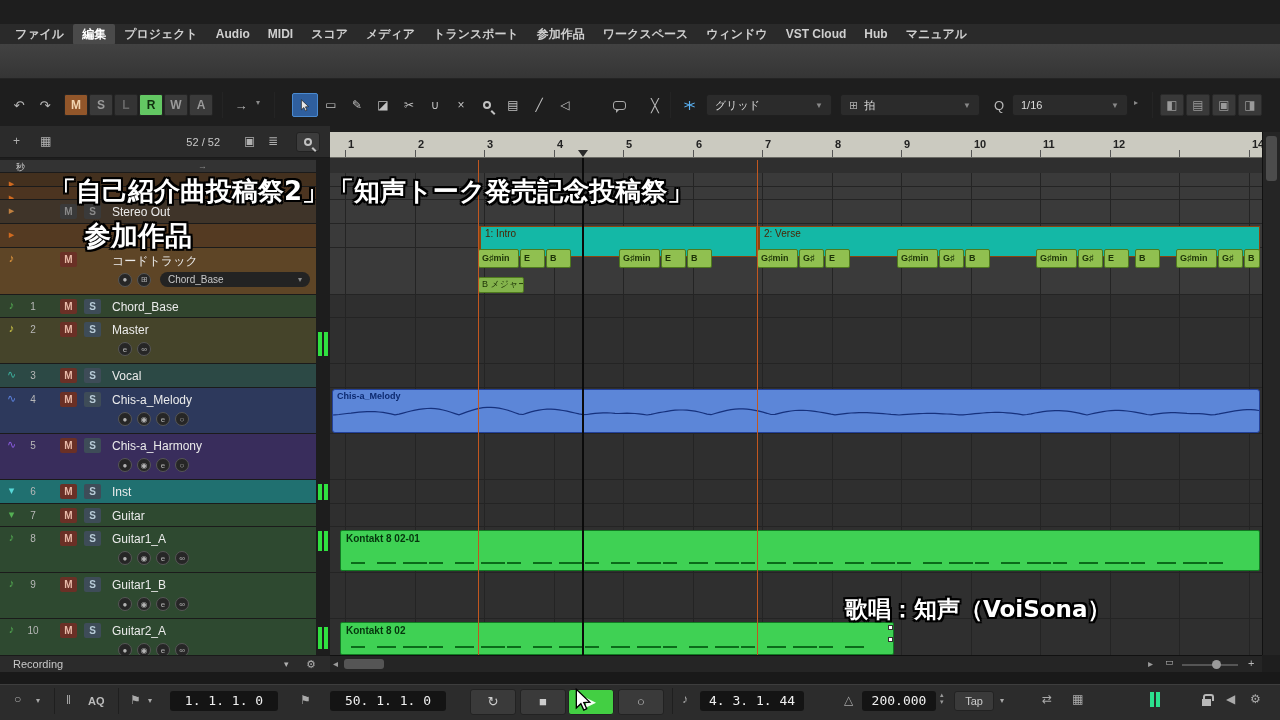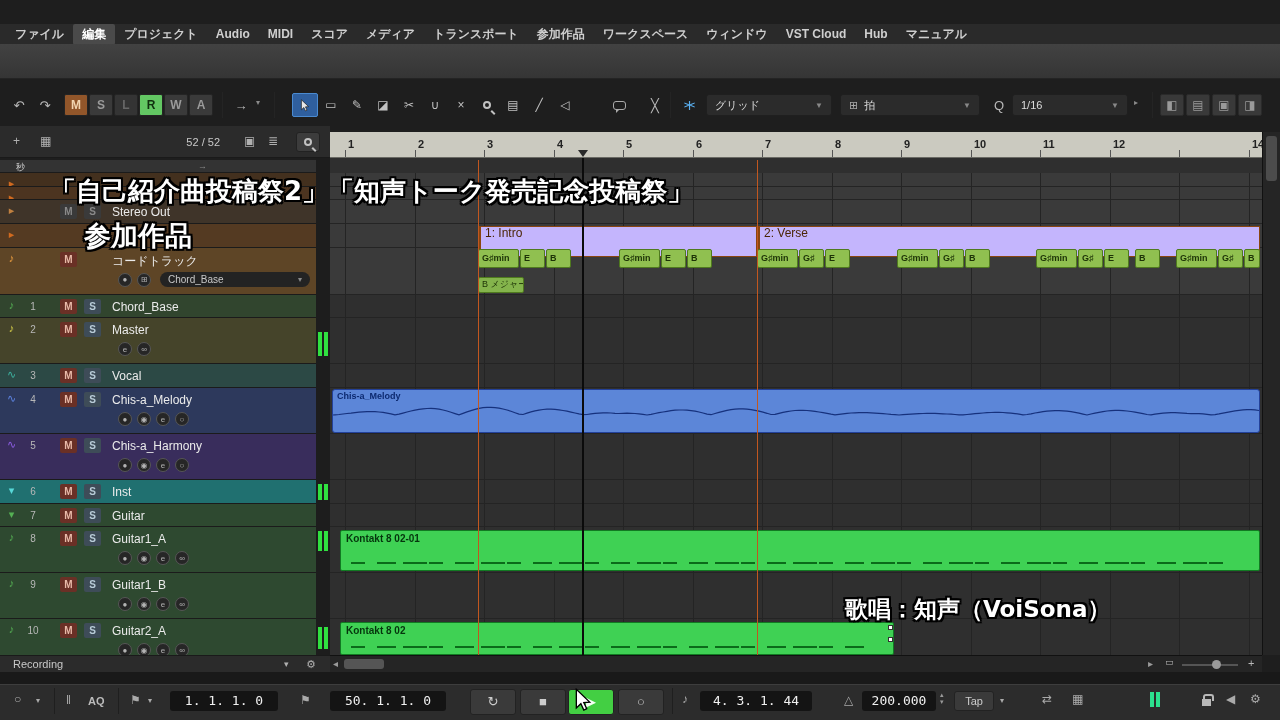--- a/index.html
+++ b/index.html
@@ -81,21 +81,21 @@
 
 #ruler{position:absolute;left:330px;top:132px;width:932px;height:26px;background:#cbcac0;border-bottom:1px solid #6a6a64;overflow:hidden;}
 .rlabel{position:absolute;top:6px;font-size:11px;font-weight:bold;color:#222;}
 .rtick{position:absolute;bottom:0;width:1px;height:7px;background:#555;}
 #subruler{position:absolute;left:330px;top:158px;width:932px;height:15px;background:#b2b1a6;border-bottom:1px solid #78786e;overflow:hidden;}
 .slabel{position:absolute;top:1px;font-size:10px;color:#333;}
 .stick{position:absolute;bottom:0;width:1px;height:5px;background:#666;}
 #arrange{position:absolute;left:330px;top:158px;width:932px;height:497px;background:#2f2f2f;overflow:hidden;}
 .lane{position:absolute;left:0;width:932px;border-bottom:1px solid #242424;}
 .gridline{position:absolute;top:15px;bottom:0;width:1px;background:#242424;}
-.marker-ev{position:absolute;height:31px;background:#c4b5fd;border:1px solid #8a4510;border-left:3px solid #8a4510;color:#4a2505;font-size:12px;line-height:13px;padding-left:4px;overflow:hidden;white-space:nowrap;}
+.marker-ev{position:absolute;height:31px;background:#14b8a6;border:1px solid #8a4510;border-left:3px solid #8a4510;color:#4a2505;font-size:10px;line-height:13px;padding-left:4px;overflow:hidden;white-space:nowrap;}
 .chord-ev{position:absolute;height:19px;background:#90c050;border:1px solid #4f7a1e;border-radius:2px;color:#1c3206;font-size:9px;font-weight:bold;line-height:16px;padding-left:3px;overflow:hidden;white-space:nowrap;}
 .scale-ev{position:absolute;height:16px;background:#84b44c;border:1px solid #4f7a1e;border-radius:2px;color:#1c3206;font-size:9px;line-height:13px;padding-left:3px;overflow:hidden;white-space:nowrap;}
 .audio-ev{position:absolute;background:#5c86d8;border:1px solid #23419a;border-radius:3px;overflow:hidden;}
 .audio-ev .ev-label{position:absolute;left:4px;top:1px;font-size:9px;color:#0d2a70;font-weight:bold;}
 .midi-ev{position:absolute;background:#3fd154;border:1px solid #117a22;border-radius:2px;overflow:hidden;}
 .midi-ev .ev-label{position:absolute;left:5px;top:2px;font-size:10px;color:#05350d;font-weight:bold;}
 .note{position:absolute;height:2px;background:#0b6b1a;}
 .handle{position:absolute;width:5px;height:5px;background:#fff;border:1px solid #333;}
 .locator{position:absolute;top:160px;height:495px;width:1px;background:#c2571f;z-index:5;}
 #playhead{position:absolute;top:158px;height:497px;width:2px;background:#0b0b0b;z-index:6;}
@@ -595,21 +595,21 @@
   <span class="ticn sm" style="left:148px;top:696px">▾</span>
   <div class="tdisp" style="left:170px;top:691px;width:108px">1. 1. 1.  0</div>
   <span class="ticn" style="left:300px;top:693px">⚑</span>
   <div class="tdisp" style="left:330px;top:691px;width:116px">50. 1. 1.  0</div>
   <div class="tpbtn" style="left:470px">↻</div>
   <div class="tpbtn" style="left:520px">■</div>
   <div class="tpbtn play" style="left:568px">▶</div>
   <div class="tpbtn" style="left:618px">○</div>
   <span class="tsep2" style="left:672px"></span>
   <span class="ticn" style="left:682px;top:692px">♪</span>
-  <div class="tdisp" style="left:700px;top:691px;width:112px">4. 3. 1. 44</div>
+  <div class="tdisp" style="left:700px;top:691px;width:104px">4. 3. 1. 44</div>
   <span class="ticn" style="left:844px;top:693px">△</span>
   <div class="tdisp" style="left:862px;top:691px;width:74px">200.000</div>
   <span class="stepper" style="left:940px;top:691px">▴<br>▾</span>
   <div class="tapbtn" style="left:954px">Tap</div>
   <span class="ticn sm" style="left:1000px;top:696px">▾</span>
   <span class="ticn" style="left:1042px;top:692px">⇄</span>
   <span class="ticn" style="left:1072px;top:692px">▦</span>
   <span class="meter2" style="left:1150px;top:692px"><i></i><i></i></span>
   <span class="lock" style="left:1202px;top:699px"></span>
   <span class="ticn" style="left:1226px;top:692px">◀</span>

